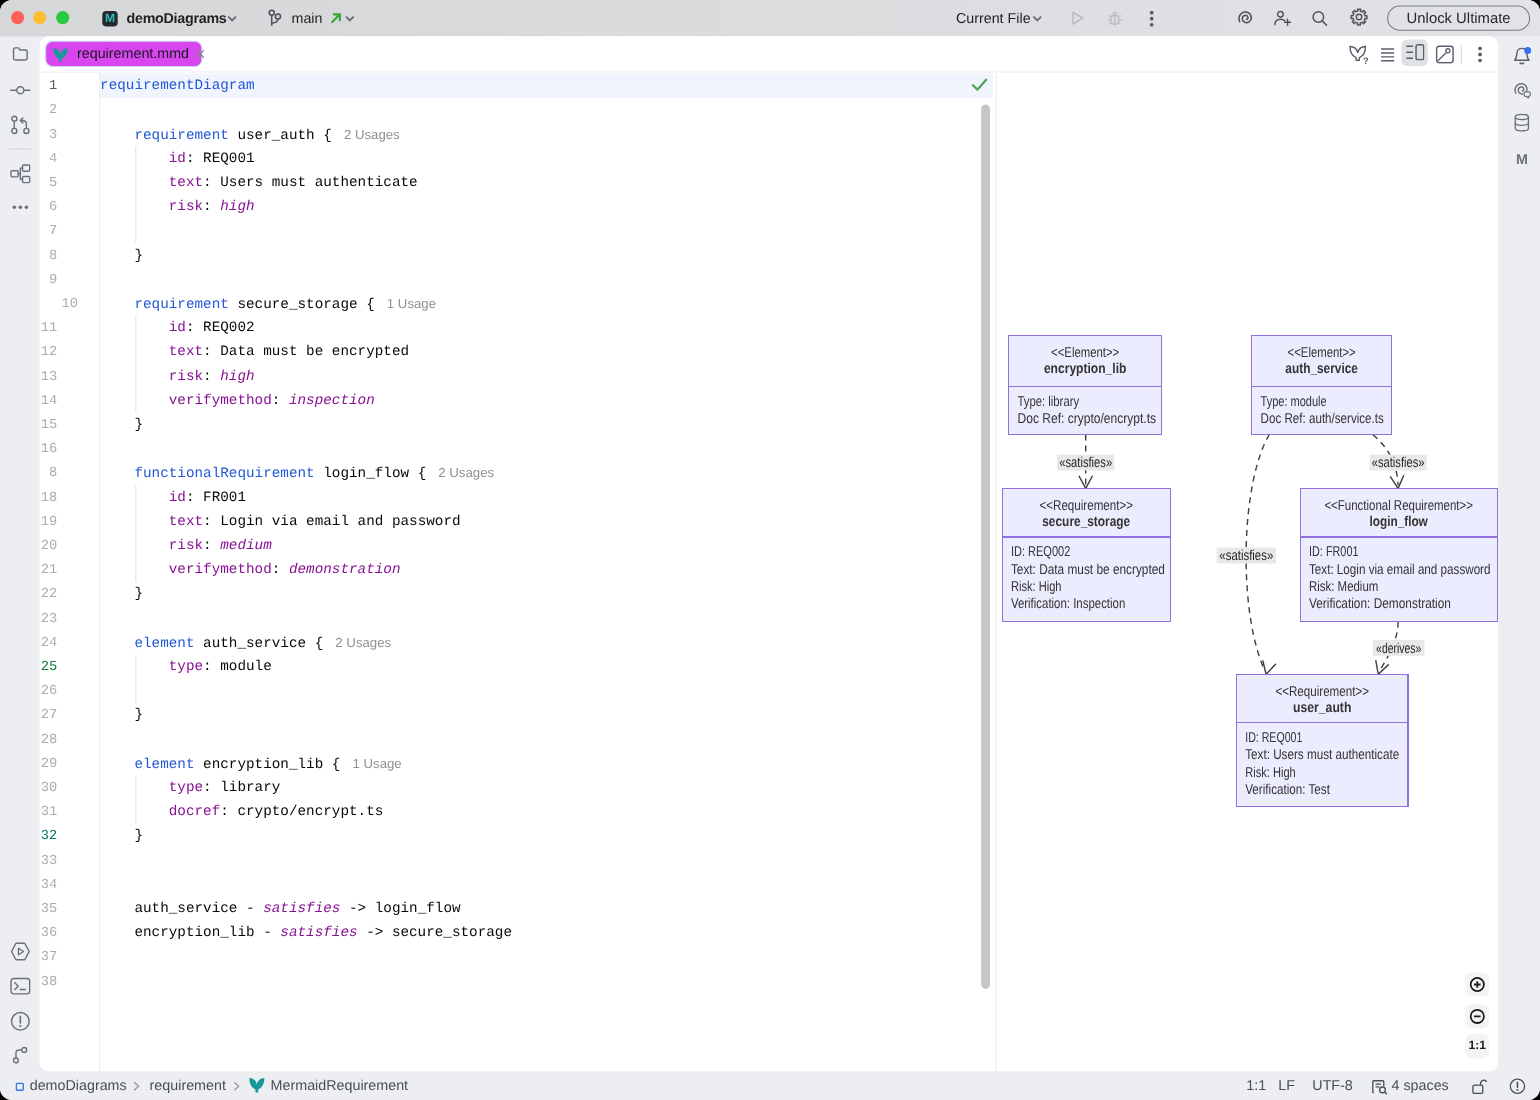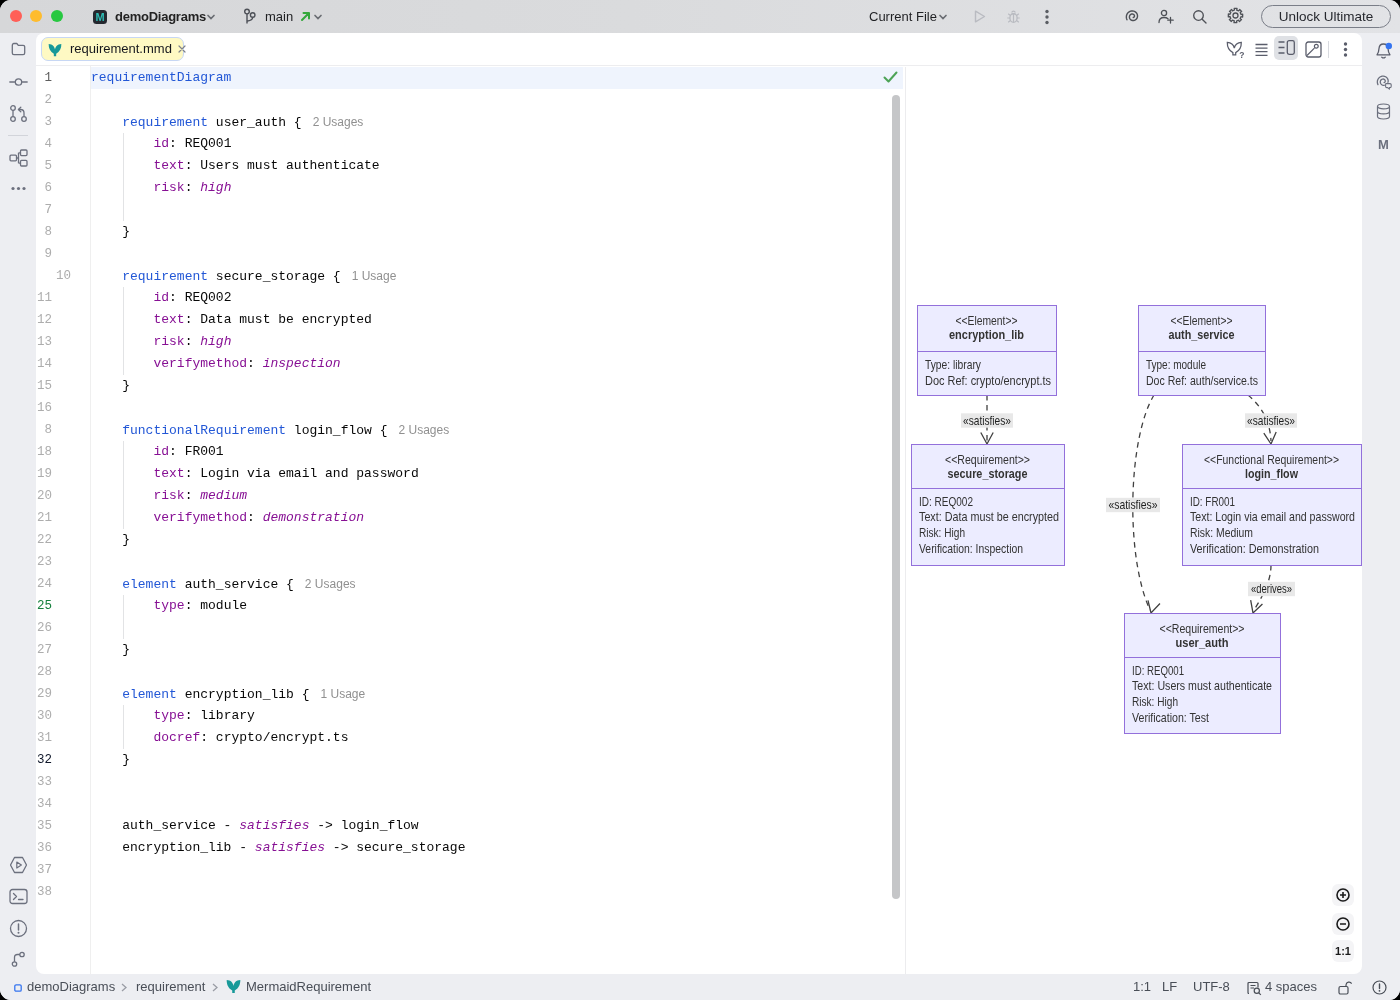--- a/index.html
+++ b/index.html
@@ -5,21 +5,21 @@
   *{box-sizing:border-box;}
   #win{position:absolute;left:0;top:0;width:1400px;height:1000px;border-radius:11px;
        overflow:hidden;background:#EDEEF2;font-family:"Liberation Sans",sans-serif;}
   .abs{position:absolute;}
   #titlebar{position:absolute;left:0;top:0;width:1400px;height:33px;
      background:linear-gradient(90deg,#D6D7D9 0%,#DADBDD 45%,#E2E3E6 100%);}
   .tl{position:absolute;top:10px;width:12px;height:12px;border-radius:50%;}
   .tbtxt{position:absolute;top:0;height:33px;line-height:33px;font-size:13px;color:#1f2023;}
   #island{position:absolute;left:36px;top:33px;width:1326px;height:941px;background:#fff;border-radius:8px;}
   #tabrow{position:absolute;left:0;top:0;width:1326px;height:33px;border-bottom:1px solid #EDEDEF;}
-  #tab{position:absolute;left:5px;top:4px;width:143px;height:23.5px;background:#fef9c3;
+  #tab{position:absolute;left:5px;top:4px;width:143px;height:23.5px;background:#d946ef;
        border:1px solid #C7D7F4;border-radius:7px;}
   .mono{font-family:"Liberation Mono",monospace;}
   #code{position:absolute;left:0;top:33px;width:869px;height:908px;overflow:hidden;}
   .cl{position:absolute;left:55px;width:810px;height:22px;line-height:22px;font-size:13px;
       white-space:pre;color:#080808;}
   .ln{position:absolute;width:16px;height:22px;line-height:22px;font-size:12.5px;
       color:#ADADAD;text-align:right;}
   .kw{color:#2257D6;}
   .pk{color:#871094;}
   .iv{color:#871094;font-style:italic;}
@@ -250,21 +250,21 @@
         <div class="ln" style="left:0px;top:550.5px;color:#ADADAD;">26</div>
         <div class="ln" style="left:0px;top:572.5px;color:#ADADAD;">27</div>
         <div class="cl" style="top:572.5px;">    }</div>
         <div class="ln" style="left:0px;top:594.5px;color:#ADADAD;">28</div>
         <div class="ln" style="left:0px;top:616.5px;color:#ADADAD;">29</div>
         <div class="cl" style="top:616.5px;">    <span class="kw">element</span> encryption_lib {<span class="hint">1 Usage</span></div>
         <div class="ln" style="left:0px;top:638.5px;color:#ADADAD;">30</div>
         <div class="cl" style="top:638.5px;">        <span class="pk">type</span>: library</div>
         <div class="ln" style="left:0px;top:660.5px;color:#ADADAD;">31</div>
         <div class="cl" style="top:660.5px;">        <span class="pk">docref</span>: crypto/encrypt.ts</div>
-        <div class="ln" style="left:0px;top:682.5px;color:#0f172a;">32</div>
+        <div class="ln" style="left:0px;top:682.5px;color:#0f766e;">32</div>
         <div class="cl" style="top:682.5px;">    }</div>
         <div class="ln" style="left:0px;top:704.5px;color:#ADADAD;">33</div>
         <div class="ln" style="left:0px;top:726.5px;color:#ADADAD;">34</div>
         <div class="ln" style="left:0px;top:748.5px;color:#ADADAD;">35</div>
         <div class="cl" style="top:748.5px;">    auth_service - <span class="iv">satisfies</span> -&gt; login_flow</div>
         <div class="ln" style="left:0px;top:770.5px;color:#ADADAD;">36</div>
         <div class="cl" style="top:770.5px;">    encryption_lib - <span class="iv">satisfies</span> -&gt; secure_storage</div>
         <div class="ln" style="left:0px;top:792.5px;color:#ADADAD;">37</div>
         <div class="ln" style="left:0px;top:814.5px;color:#ADADAD;">38</div>
         <div class="ig" style="left:86.5px;top:66.5px;height:88px;"></div>

